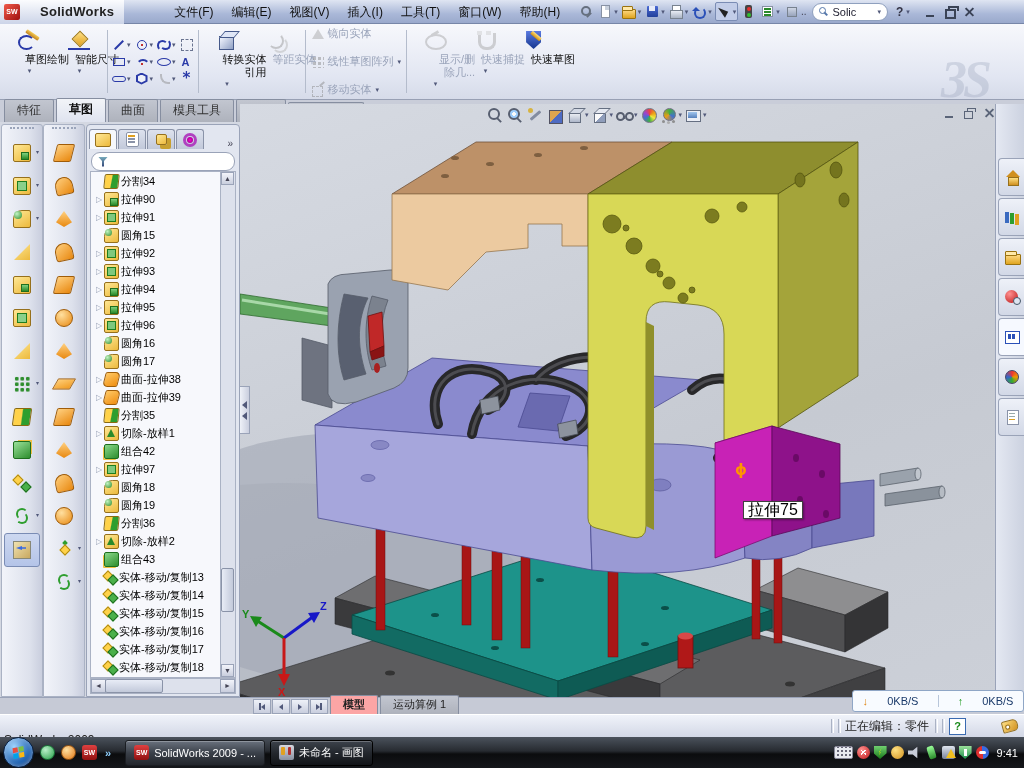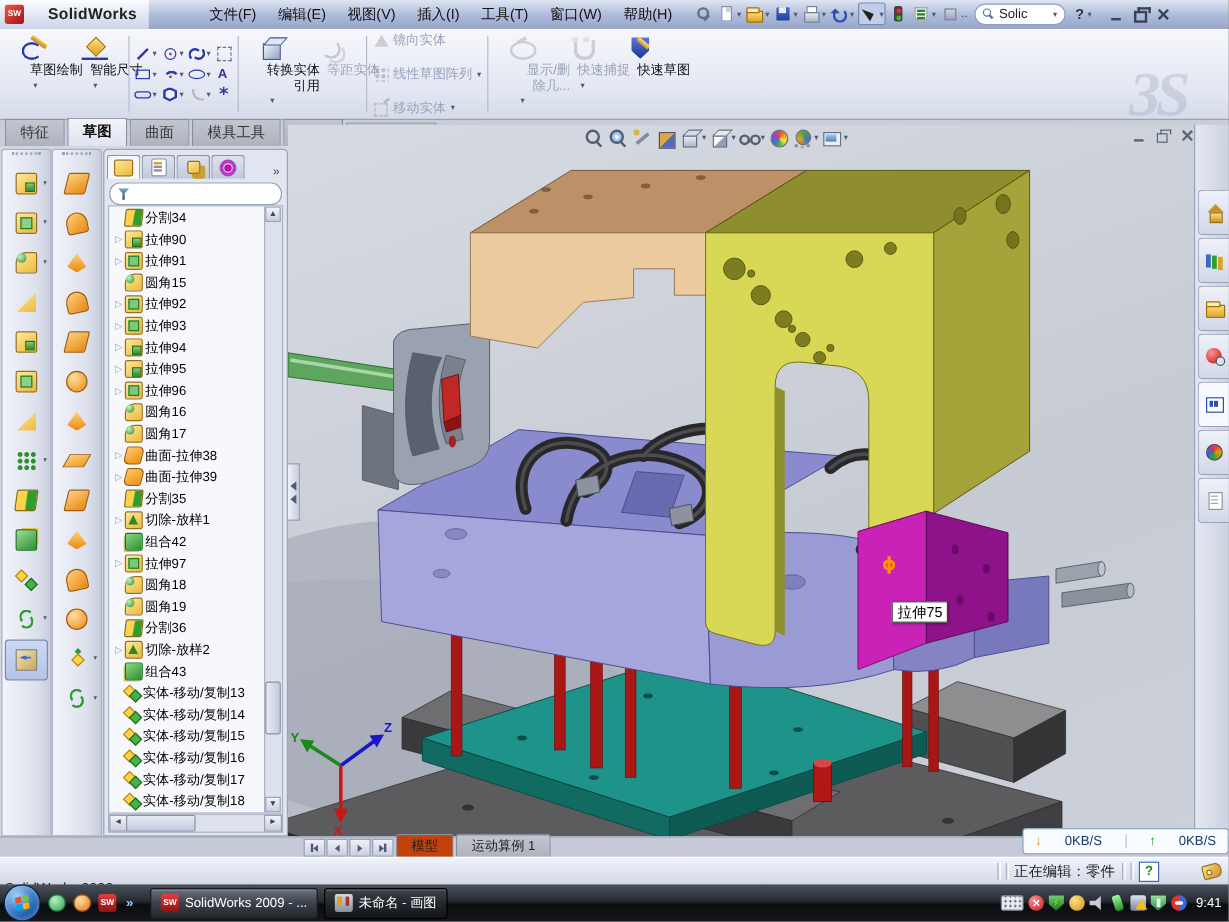--- a/index.html
+++ b/index.html
@@ -177,21 +177,21 @@
   .fi-move-copy::after{right:0;bottom:0;width:6px;height:6px;background:#4ab04a;border:1px solid #1e6e1e;transform:rotate(45deg);}
   .vscroll{position:absolute;right:0;top:0;width:14px;bottom:0;background:#dde1ec;border-left:1px solid #aab2c4;}
   .varrow{position:absolute;left:0;width:13px;height:13px;background:linear-gradient(#f2f4fa,#c9cede);border:1px solid #9aa3b8;box-sizing:border-box;font-size:7px;color:#445;text-align:center;line-height:12px;}
   .vthumb{position:absolute;left:0;width:13px;background:linear-gradient(90deg,#e8ecf6,#c2c9da);border:1px solid #8a93a8;border-radius:2px;box-sizing:border-box;}
   .hscroll{position:absolute;left:3px;right:3px;bottom:2px;height:14px;background:#dde1ec;border:1px solid #aab2c4;}
   .hthumb{position:absolute;left:14px;top:0;width:56px;height:12px;background:linear-gradient(#e8ecf6,#c2c9da);border:1px solid #8a93a8;border-radius:2px;}
   .harrow{position:absolute;top:0;width:13px;height:12px;background:linear-gradient(#f2f4fa,#c9cede);border:1px solid #9aa3b8;font-size:7px;color:#445;text-align:center;line-height:11px;}
   
   .viewport{position:absolute;left:240px;top:-18px;width:755px;height:593px;background:linear-gradient(160deg,#d6dae2,#c6cad2 60%,#ccd0d8);overflow:hidden;}
   .vpsvg{position:absolute;left:0;top:24px;}
-  .tooltip{position:absolute;left:503px;top:397px;background:#ffffff;border:1px solid #404040;font-size:12px;color:#000;padding:0 4px;line-height:16px;box-shadow:1px 1px 2px rgba(0,0,0,.4);}
+  .tooltip{position:absolute;left:503px;top:397px;background:#ffffff;border:1px solid #404040;font-size:16px;color:#000;padding:0 4px;line-height:16px;box-shadow:1px 1px 2px rgba(0,0,0,.4);}
   .splitctl{position:absolute;left:0px;top:282px;width:9px;height:46px;background:linear-gradient(90deg,#eef1f8,#c9cede);border:1px solid #9aa3b8;border-left:none;display:flex;flex-direction:column;align-items:center;justify-content:center;gap:3px;}
   .splitctl i{width:0;height:0;border-top:4px solid transparent;border-bottom:4px solid transparent;border-right:5px solid #51597a;}
   
   .hud{position:absolute;left:486px;top:104px;height:22px;display:flex;align-items:center;gap:1px;z-index:30;}
   .hudbtn{display:flex;align-items:center;padding:1px;}
   .hi{width:17px;height:17px;position:relative;display:inline-block;opacity:.9;}
   .hi::before,.hi::after{content:"";position:absolute;}
   .hi-mag::before{width:8px;height:8px;border:2px solid #4a5264;border-radius:50%;left:1px;top:1px;}
   .hi-mag::after{width:6px;height:2px;background:#4a5264;transform:rotate(45deg);left:9px;bottom:3px;}
   .hi-magp::before{width:8px;height:8px;border:2px solid #4a5264;border-radius:50%;left:1px;top:1px;background:radial-gradient(#fff 30%,#9cf 31%);}
@@ -237,21 +237,21 @@
   .tp-doc::before{left:3px;top:1px;width:10px;height:13px;background:#fff;border:1px solid #8a93a8;}
   .tp-doc::after{left:5px;top:4px;width:6px;height:1.5px;background:#9aa;box-shadow:0 3px 0 #9aa,0 6px 0 #e0a020;}
   
   .docrow{position:absolute;left:0;top:697px;width:1024px;height:17px;background:#c6cad6;border-top:1px solid #9aa3b8;box-sizing:border-box;display:flex;align-items:flex-end;}
   .dnav{display:flex;margin-left:253px;gap:1px;align-items:center;}
   .dnavbtn{width:16px;height:13px;background:linear-gradient(#eef1f8,#c9cede);border:1px solid #9aa3b8;display:flex;align-items:center;justify-content:center;}
   .dnavbtn i{width:0;height:0;border-top:3px solid transparent;border-bottom:3px solid transparent;}
   .dnavbtn .l{border-right:4px solid #51597a;} .dnavbtn .r{border-left:4px solid #51597a;}
   .dnavbtn .bar{width:1.5px;height:7px;background:#51597a;margin:0 .5px;}
   .dtab{font-size:11px;color:#222;background:linear-gradient(#c2c6d0,#aeb2bc);border:1px solid #868ea0;border-bottom:none;padding:1px 12px 2px;margin-left:2px;border-radius:2px 2px 0 0;}
-  .dtab.active{background:#c2410c;font-weight:normal;}
+  .dtab.active{background:#fca5a5;font-weight:bold;}
   
   .statusbar{position:absolute;left:0;top:714px;width:1024px;height:23px;background:linear-gradient(#f0f3fa,#d3d8e6);border-top:1px solid #fff;box-sizing:border-box;display:flex;align-items:center;font-size:12px;color:#222;}
   .sb-left{padding-left:4px;margin-top:27px;}
   .sb-right{margin-left:auto;display:flex;align-items:center;gap:6px;padding-right:6px;}
   .sbsep{width:1px;height:14px;background:#aab2c4;box-shadow:2px 0 0 #fff;}
   .qbox{width:15px;height:15px;background:#fff;border:1px solid #3a6ab0;color:#1a8a1a;font:bold 11px/15px "Liberation Sans",sans-serif;text-align:center;}
   .tagicon{width:14px;height:10px;background:linear-gradient(135deg,#ffe082,#d09020);border:1px solid #96701c;border-radius:2px 5px 5px 2px;transform:rotate(-15deg);position:relative;}
   .tagicon::after{content:"";position:absolute;left:2px;top:3px;width:3px;height:3px;border-radius:50%;background:#fff;border:1px solid #96701c;}
   
   .netwidget{position:absolute;left:852px;top:690px;width:170px;height:20px;background:#f8fbff;border:1px solid #8fa6c6;border-radius:3px;display:flex;align-items:center;justify-content:space-around;font-size:11px;color:#1a3a6a;z-index:40;}

